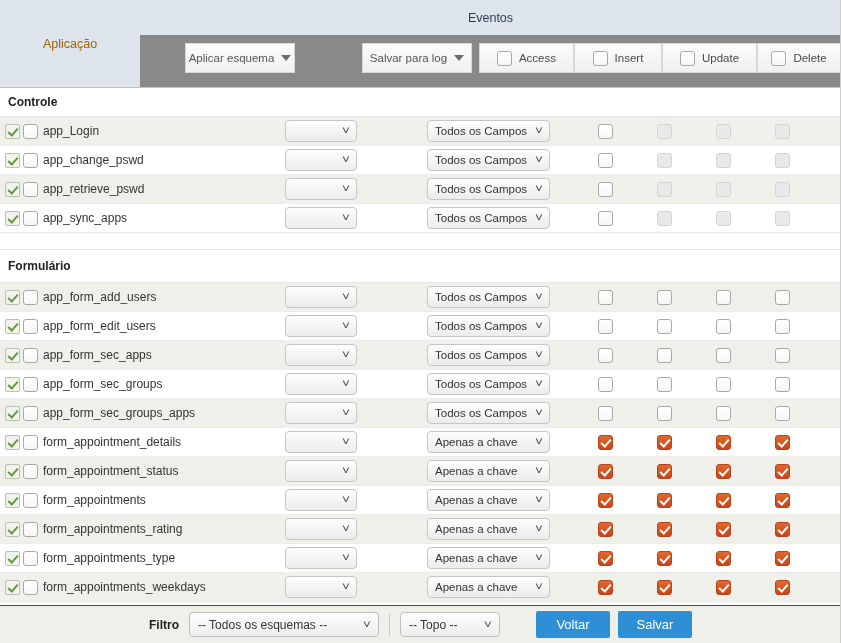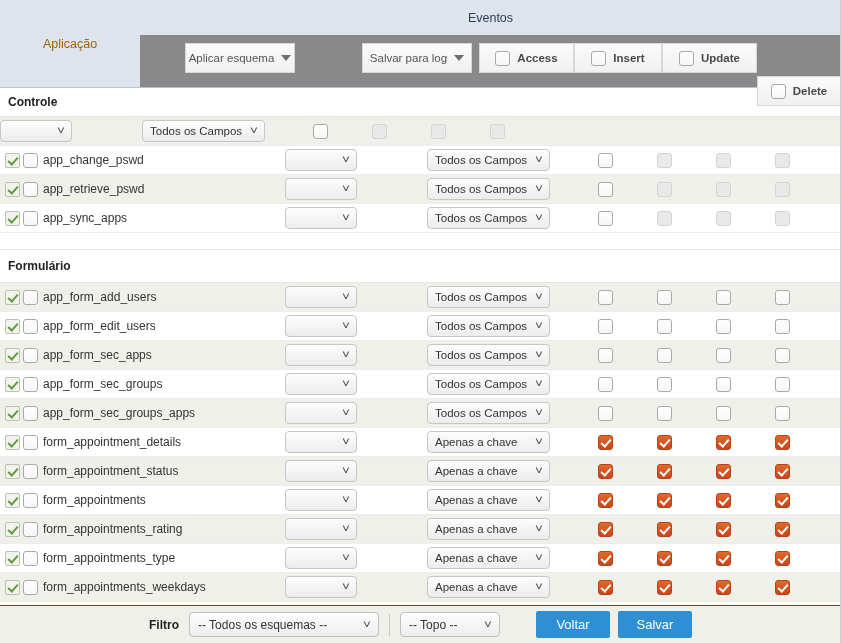--- a/index.html
+++ b/index.html
@@ -61,37 +61,37 @@
     top: 8px;
     height: 30px;
     background: linear-gradient(#fbfbfb,#f0f0f0);
     border: 1px solid #d7d7d7;
     display: flex;
     align-items: center;
     justify-content: center;
     gap: 7px;
     font-size: 11.5px;
     color: #4a4a4a;
-    font-weight: bold;
+    font-weight: normal;
     cursor: pointer;
     user-select: none;
   }
   .tb-btn.plain { font-weight: normal; color: #555; }
   .caret {
     width: 0; height: 0;
     border-left: 5px solid transparent;
     border-right: 5px solid transparent;
     border-top: 6px solid #6d6d6d;
   }
   .tb-apply  { left: 45px;  width: 110px; justify-content: center; }
   .tb-savelog{ left: 222px; width: 110px; }
   .tb-access { left: 339px; width: 95px; }
   .tb-insert { left: 434px; width: 88px; }
   .tb-update { left: 522px; width: 95px; }
-  .tb-delete { left: 617px; width: 84px; margin-top: 33px; }
+  .tb-delete { left: 617px; width: 84px; }
 
   
   .cb {
     width: 15px; height: 15px;
     border-radius: 3px;
     border: 1px solid #a9a9a9;
     background: linear-gradient(#ffffff,#f6f6f6);
     display: inline-block;
     vertical-align: middle;
     flex: none;
@@ -313,20 +313,25 @@
       </div>
 
     </div>
   </div>
 
   <div class="tbl" id="tbl-body">
       <div class="sect">
         <span>Controle</span>
       </div>
       <div class="row alt">
+        <div class="c-name">
+          <span class="cb-green"></span>
+          <span class="cb"></span>
+          <span class="lbl">app_Login</span>
+        </div>
         <div class="c-sel1">
           <div class="sel blank">
             <span></span>
             <span class="chev">˅</span>
           </div>
         </div>
         <div class="c-sel2">
           <div class="sel fields">
             <span>Todos os Campos</span>
             <span class="chev">˅</span>

